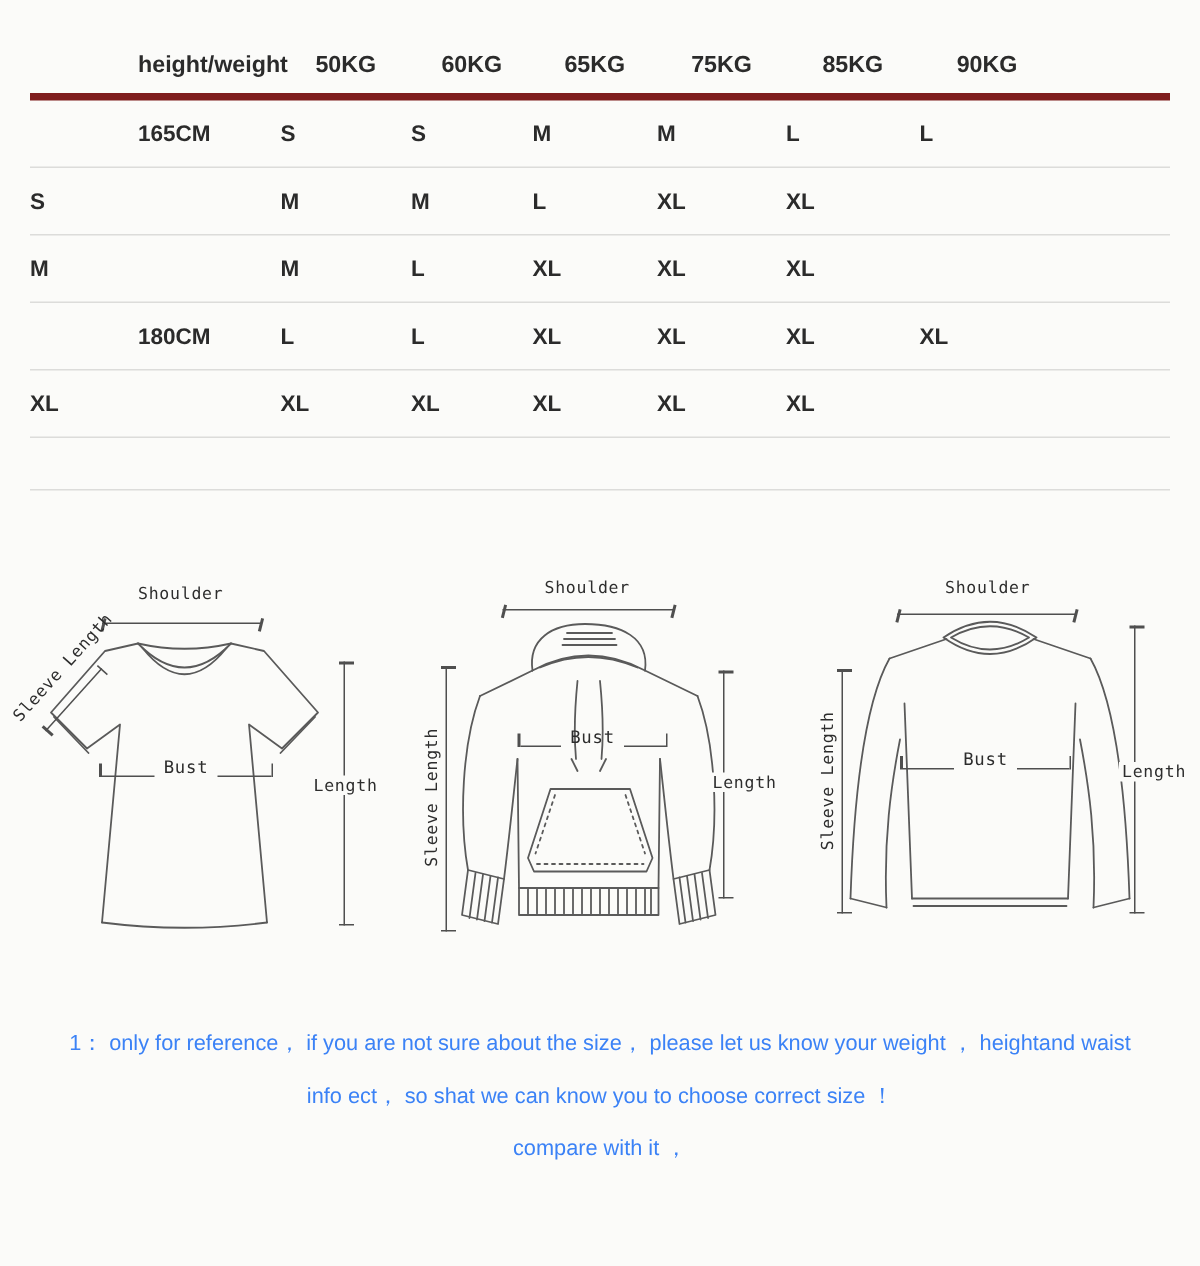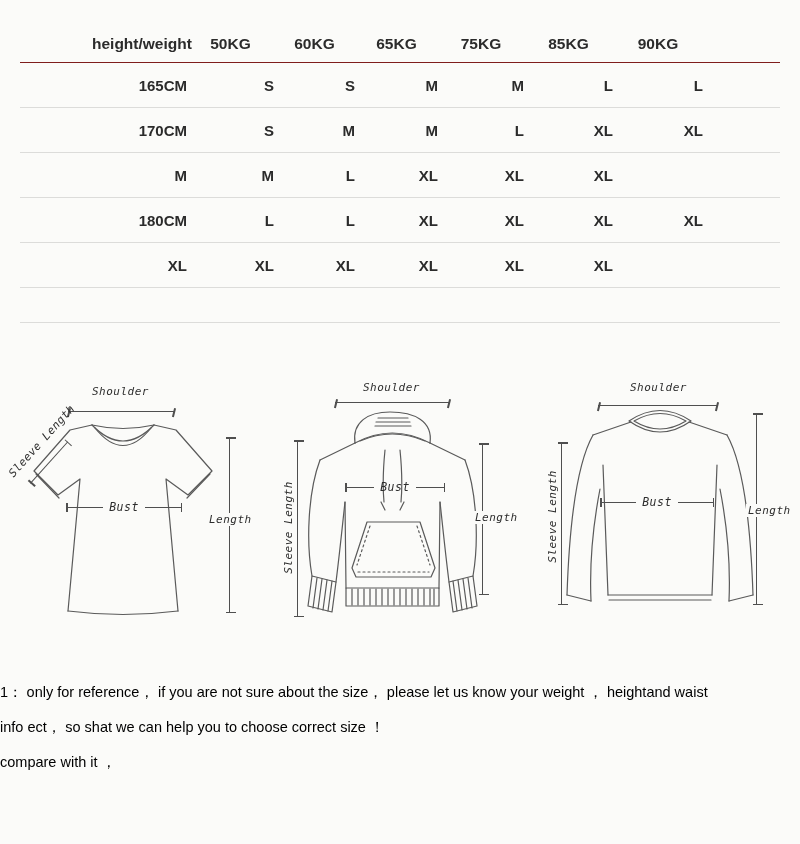--- a/index.html
+++ b/index.html
@@ -1,29 +1,29 @@
 <!DOCTYPE html>
 <html><head>
 <meta charset="utf-8">
 <style>
   html,body{margin:0;padding:0;}
   body{width:800px;height:844px;background:#fbfbf9;font-family:"Liberation Sans",sans-serif;overflow:hidden;}
 
   
   .size-table{margin:0 20px;color:#2b2b2b;}
   .thead,.trow{display:grid;grid-template-columns:167px 87px 81px 83px 86px 89px 90px 1fr;}
-  .thead{height:62px;align-items:end;border-bottom:1px solid #7f1d1d;font-weight:bold;font-size:15.5px;}
+  .thead{height:62px;align-items:end;border-bottom:5px solid #7f1d1d;font-weight:bold;font-size:15.5px;}
   .thead .cell{text-align:center;padding-bottom:9px;}
   .trow{height:44px;align-items:center;border-bottom:1px solid #dcdcda;font-weight:bold;font-size:15px;}
-  .trow .cell{text-align:right;}
+  .trow .cell{text-align:left;}
   .c0{padding-left:72px;}
   .rule-extra{height:0;border-top:1px solid #dcdcda;margin-top:34px;}
 
   
-  .diagrams{position:relative;height:292px;margin-top:42px;font-style:italic;}
+  .diagrams{position:relative;height:292px;margin-top:42px;}
   .dcol{position:absolute;top:0;width:266px;height:292px;}
   .d1{left:0;} .d2{left:267px;} .d3{left:534px;}
   .dcol svg{position:absolute;}
   svg path{stroke:#5a5a5a;stroke-width:1.2;fill:none;stroke-linecap:round;stroke-linejoin:round;}
 
   .mlabel{position:absolute;font-family:"DejaVu Sans Mono",monospace;font-size:11px;letter-spacing:.5px;color:#2d2d2d;white-space:nowrap;}
   .onLine{background:#fbfbf9;padding:0 2px;}
   .vlabel{text-align:center;transform:rotate(-90deg);}
 
   .hline{position:absolute;height:0;border-top:1.5px solid #4f4f4f;}
@@ -31,27 +31,27 @@
   .hline::before{left:0;} .hline::after{right:0;}
 
   .dline{position:absolute;height:0;border-top:1.5px solid #4f4f4f;transform-origin:0 0;}
   .dline::before,.dline::after{content:"";position:absolute;top:-4px;width:1.5px;height:9px;background:#4f4f4f;}
   .dline::before{left:0;} .dline::after{right:0;}
 
   .vline{position:absolute;width:0;border-left:1.5px solid #4f4f4f;}
   .vline::before,.vline::after{content:"";position:absolute;left:-4.5px;width:10px;height:1.5px;background:#4f4f4f;}
   .vline::before{top:0;} .vline::after{bottom:0;}
 
-  .bust{position:absolute;display:flex;align-items:center;height:14px;}
+  .bust{position:absolute;display:flex;align-items:flex-end;height:14px;}
   .bust .seg{flex:1;height:0;border-top:1.5px solid #4f4f4f;}
   .bust::before,.bust::after{content:"";width:1.5px;height:9px;background:#4f4f4f;flex:0 0 auto;}
   .bust .lbl{padding:0 6px;font-family:"DejaVu Sans Mono",monospace;font-size:11.5px;letter-spacing:.5px;color:#2d2d2d;}
 
   
-  .notes{margin-top:18px;font-size:14.5px;color:#000000;line-height:35px;}
+  .notes{margin-top:18px;text-align:center;font-size:14.5px;color:#3b82f6;line-height:35px;}
 </style>
 </head>
 <body>
 
 <div class="size-table">
   <div class="thead">
     <div class="cell c0">height/weight</div>
     <div class="cell">50KG</div>
     <div class="cell">60KG</div>
     <div class="cell">65KG</div>
@@ -66,21 +66,20 @@
     <div class="cell">S</div>
     <div class="cell">S</div>
     <div class="cell">M</div>
     <div class="cell">M</div>
     <div class="cell">L</div>
     <div class="cell">L</div>
     <div class="cell"></div>
   </div>
 
   <div class="trow">
-    <div class="cell c0">170CM</div>
     <div class="cell">S</div>
     <div class="cell">M</div>
     <div class="cell">M</div>
     <div class="cell">L</div>
     <div class="cell">XL</div>
     <div class="cell">XL</div>
     <div class="cell"></div>
   </div>
 
   <div class="trow">
@@ -195,15 +194,15 @@
       <div class="seg"></div>
     </div>
     <div class="vline" style="left:222px;top:48px;height:192px;"></div>
     <span class="mlabel onLine" style="left:212px;top:139px;">Length</span>
   </div>
 
 </div>
 
 <div class="notes">
   <div>1：  only for reference，  if you are not sure about the size，  please let us know your weight ，  heightand waist</div>
-  <div>info ect，  so shat we can help you to choose correct size ！</div>
+  <div>info ect，  so shat we can know you to choose correct size ！</div>
   <div>compare with it ，</div>
 </div>
 
 </body></html>

